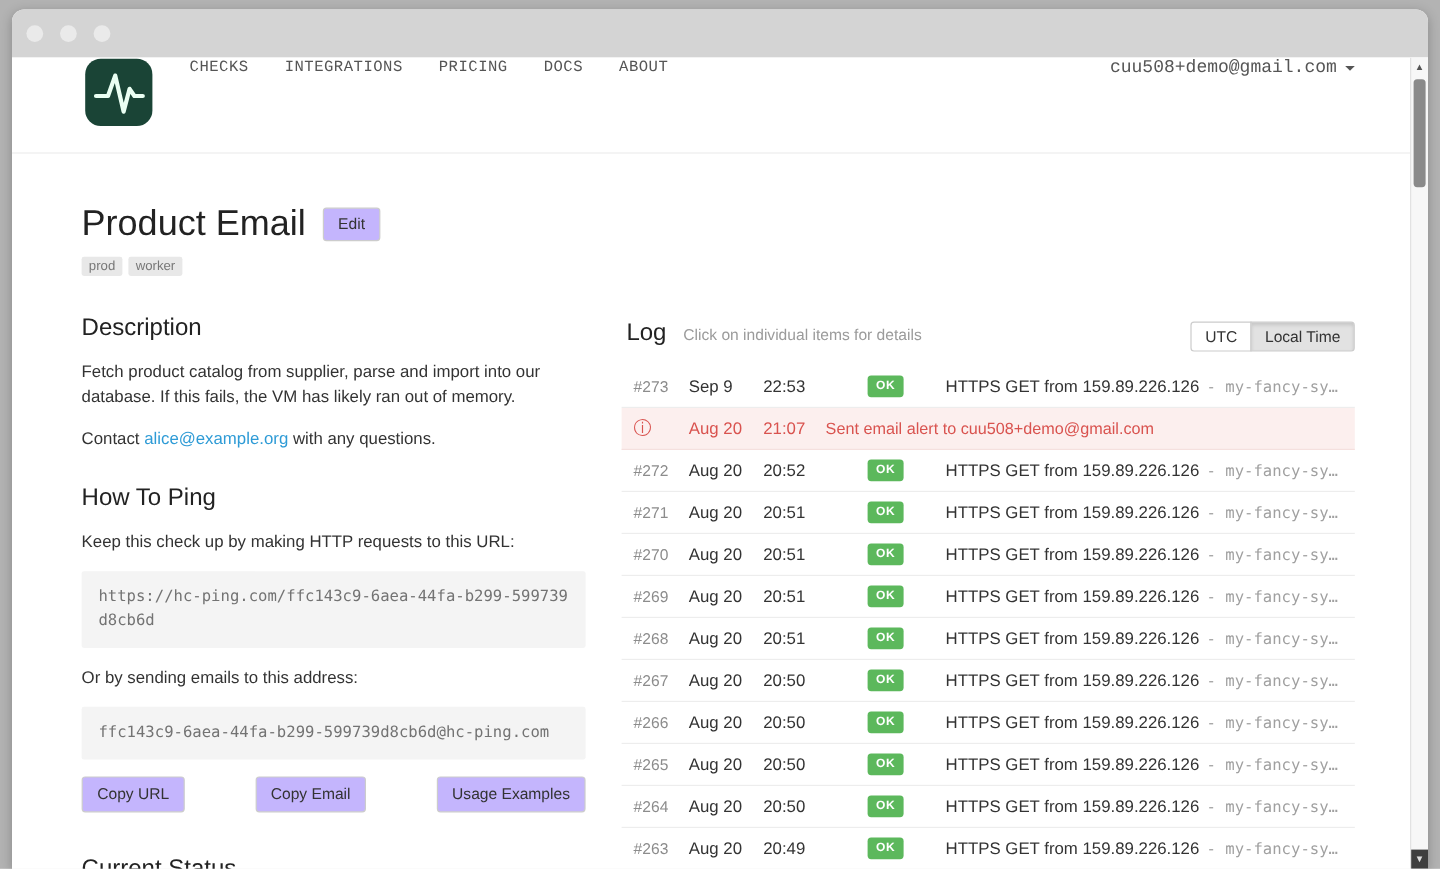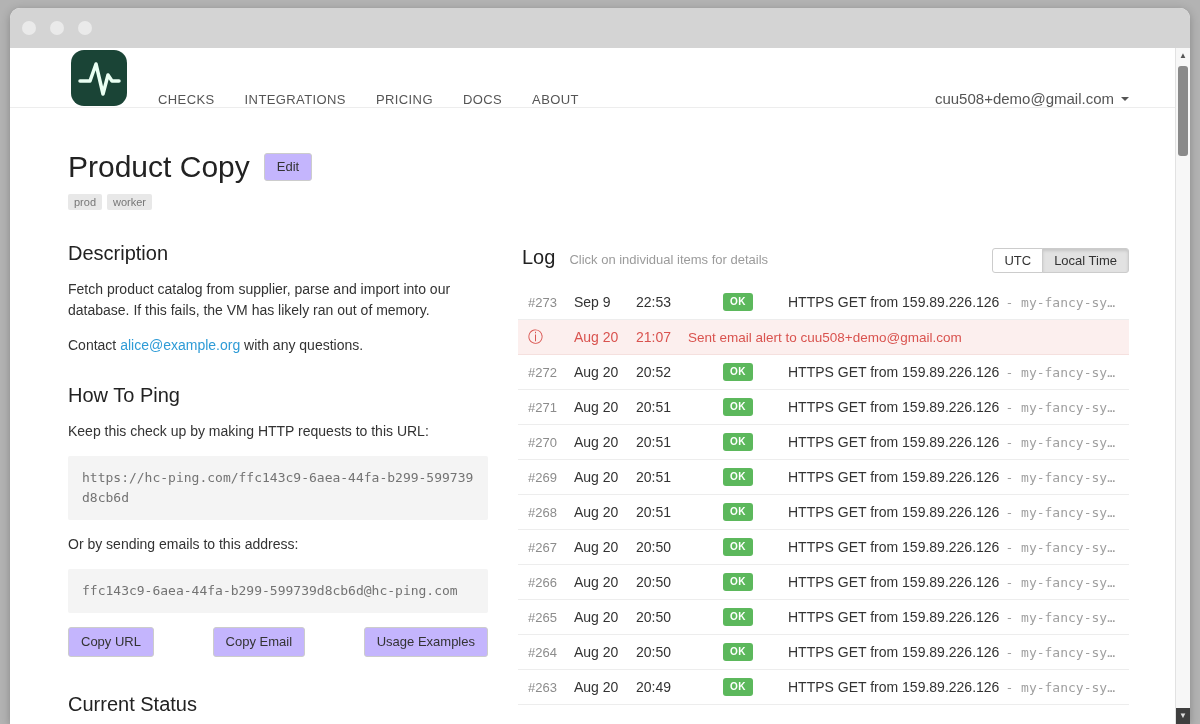--- a/index.html
+++ b/index.html
@@ -30,22 +30,22 @@
   .content { flex:1; min-width:0; overflow:hidden; }
 
   
   .scrollbar { width:15px; flex:none; background:#f7f7f7; border-left:1px solid #e2e2e2; position:relative; }
   .sb-up { height:16px; text-align:center; font-size:8px; line-height:16px; color:#555; }
   .sb-thumb { position:absolute; top:18px; left:2px; right:2px; height:90px; background:#8a8a8a; border-radius:3px; }
   .sb-down { position:absolute; bottom:0; left:0; right:0; height:16px; background:#3f3f3f; color:#ddd; text-align:center; font-size:8px; line-height:16px; }
 
   
   .nav {
-    height:60px; display:flex; align-items:flex-end;
-    padding:0 46px 0 60px; border-bottom:1px solid #ededed;
+    height:80px; display:flex; align-items:flex-start;
+    padding:0 46px 0 60px; border-bottom:1px solid #ededed;font-family:Liberation Mono, monospace;
   }
   .logo { width:58px; height:58px; flex:none; }
   .menu { display:flex; gap:30px; margin-left:30px; }
   .menu a { font-size:13px; letter-spacing:.4px; color:#555; text-decoration:none; }
   .account { margin-left:auto; display:flex; align-items:center; gap:7px; font-size:15px; color:#555; cursor:pointer; }
   .caret { width:0; height:0; border-left:4px solid transparent; border-right:4px solid transparent; border-top:4px solid #555; }
 
   
   .main { padding:26px 46px 0 58px; }
   .title-row { display:flex; align-items:center; gap:14px; margin-top:16px; }
@@ -138,21 +138,21 @@
           </div>
         <div class="account">
           <span>cuu508+demo@gmail.com</span>
           <span class="caret"></span>
         </div>
       </nav>
 
       <main class="main">
 
         <div class="title-row">
-          <h1>Product Copy</h1>
+          <h1>Product Email</h1>
           <button class="btn btn-sm">Edit</button>
         </div>
         <div class="tags-row">
             <span class="tag">prod</span>
             <span class="tag">worker</span>
           </div>
 
         <div class="columns">
 
           <section class="left-col">

